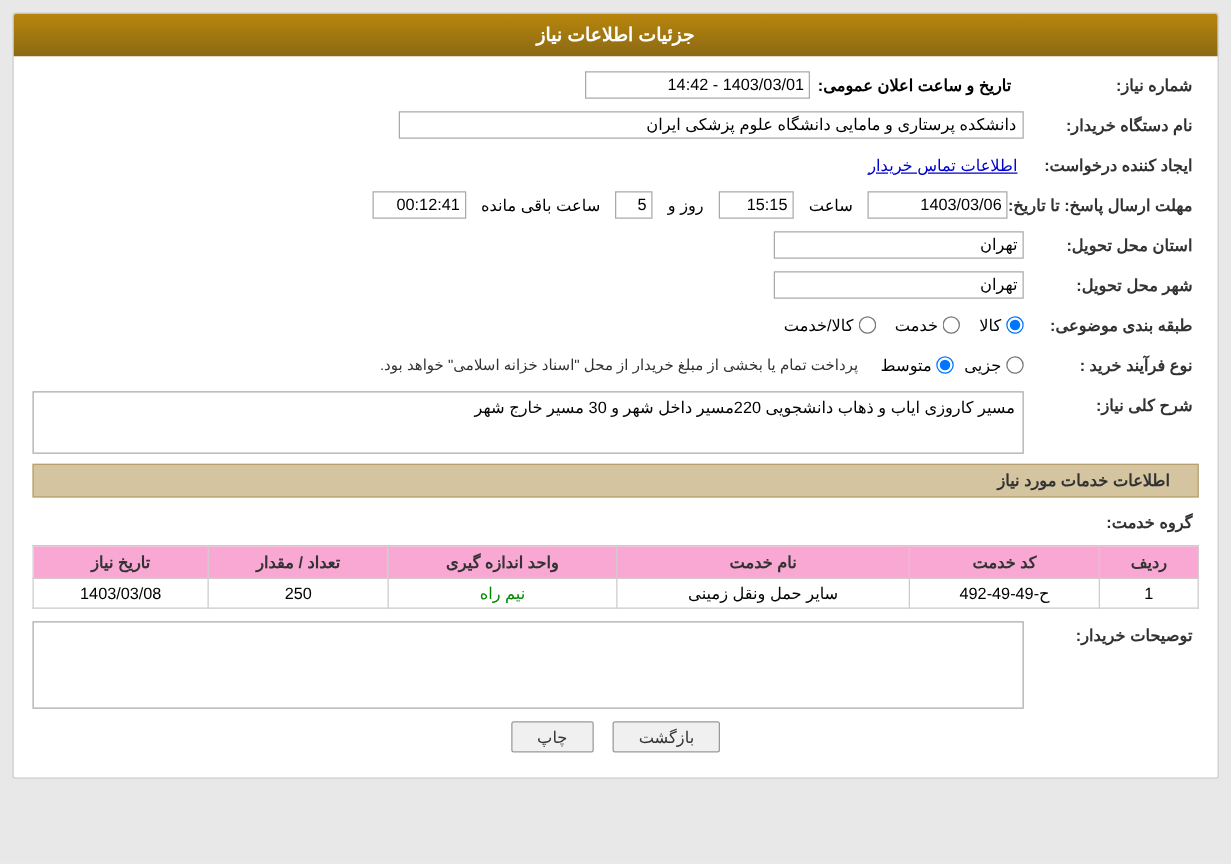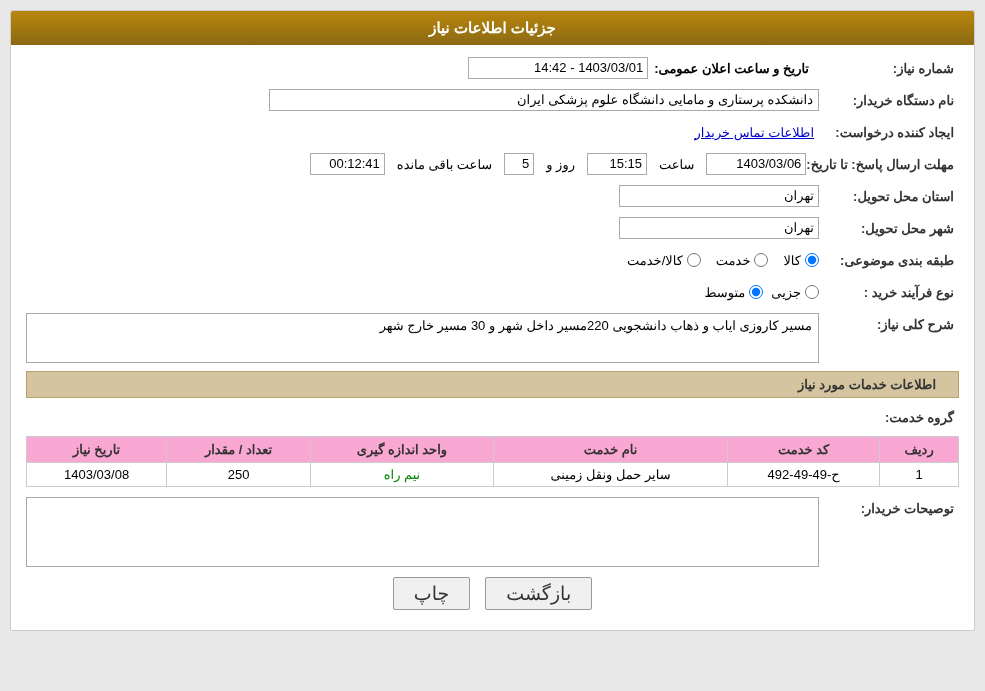--- a/index.html
+++ b/index.html
@@ -127,21 +127,21 @@
     .button-row {
       display: flex;
       justify-content: center;
       gap: 15px;
       margin: 10px 0;
     }
     .btn {
       padding: 4px 20px;
       border: 1px solid #999;
       cursor: pointer;
-      font-size: 19px;
+      font-size: 13px;
       font-family: Tahoma, Arial, sans-serif;
       border-radius: 2px;
     }
     .btn-print {
       background: #f0f0f0;
       color: #333;
     }
     .btn-back {
       background: #f0f0f0;
       color: #333;
@@ -167,32 +167,32 @@
     <div class="card-body">
 
       <div class="info-row">
         <span class="info-label">شماره نیاز:</span>
         <span style="margin-right:10px; margin-left:6px; font-weight:bold;">تاریخ و ساعت اعلان عمومی:</span>
         <span class="small-input" style="width:180px;">1403/03/01 - 14:42</span>
       </div>
 
       <div class="info-row">
         <span class="info-label">نام دستگاه خریدار:</span>
-        <span class="input-box" style="width:550px;">دانشکده پرستاری و مامایی دانشگاه علوم پزشکی ایران</span>
+        <span class="input-box" style="width:500px;">دانشکده پرستاری و مامایی دانشگاه علوم پزشکی ایران</span>
       </div>
 
       <div class="info-row">
         <span class="info-label">ایجاد کننده درخواست:</span>
         <span class="link-blue" style="margin-right:5px;">اطلاعات تماس خریدار</span>
       </div>
 
       <div class="info-row">
         <span class="info-label">مهلت ارسال پاسخ: تا تاریخ:</span>
         <div class="date-time-row">
-          <span class="small-input" style="width:100px;">1403/03/06</span>
+          <span class="small-input" style="width:112px;">1403/03/06</span>
           <span style="margin: 0 4px;">ساعت</span>
           <span class="small-input" style="width:60px;">15:15</span>
           <span style="margin: 0 4px;">روز و</span>
           <span class="small-input" style="width:30px;">5</span>
           <span style="margin: 0 4px;">ساعت باقی مانده</span>
           <span class="small-input" style="width:75px;">00:12:41</span>
         </div>
       </div>
 
       <div class="info-row">
@@ -227,20 +227,21 @@
         <span class="info-label">نوع فرآیند خرید :</span>
         <div style="display:flex; align-items:center; flex-wrap:wrap; gap:8px;">
           <div class="radio-item">
             <input type="radio" name="purchasetype" class="radio-input" style="">
             <span>جزیی</span>
           </div>
           <div class="radio-item">
             <input type="radio" name="purchasetype" class="radio-input" checked="" style="">
             <span>متوسط</span>
           </div>
+          <span class="notice-text" style="font-size:12px; color:#333; margin-right:10px;">پرداخت تمام یا بخشی از مبلغ خریدار از محل "اسناد خزانه اسلامی" خواهد بود.</span>
         </div>
       </div>
 
       <div class="info-row" style="align-items:flex-start; margin-top:8px;">
         <span class="info-label bold-text" style="padding-top:4px;">شرح کلی نیاز:</span>
         <div style="flex:1; border:1px solid #aaa; min-height:50px; padding:4px 6px; background:#fff;">
           <span>مسیر کاروزی ایاب و ذهاب دانشجویی 220مسیر داخل شهر و 30 مسیر خارج شهر</span>
         </div>
       </div>
 

